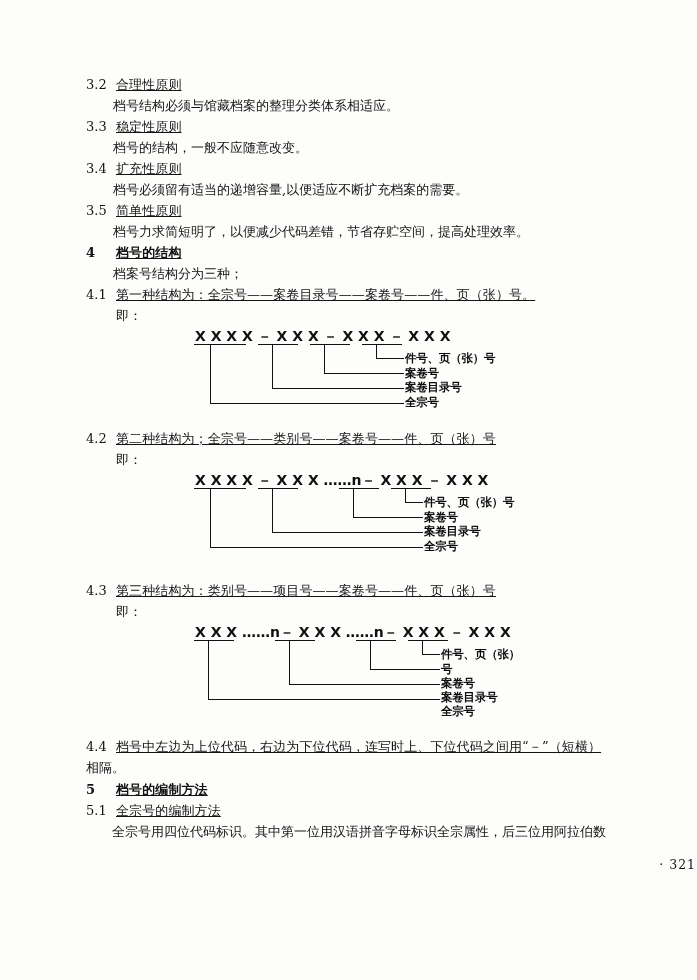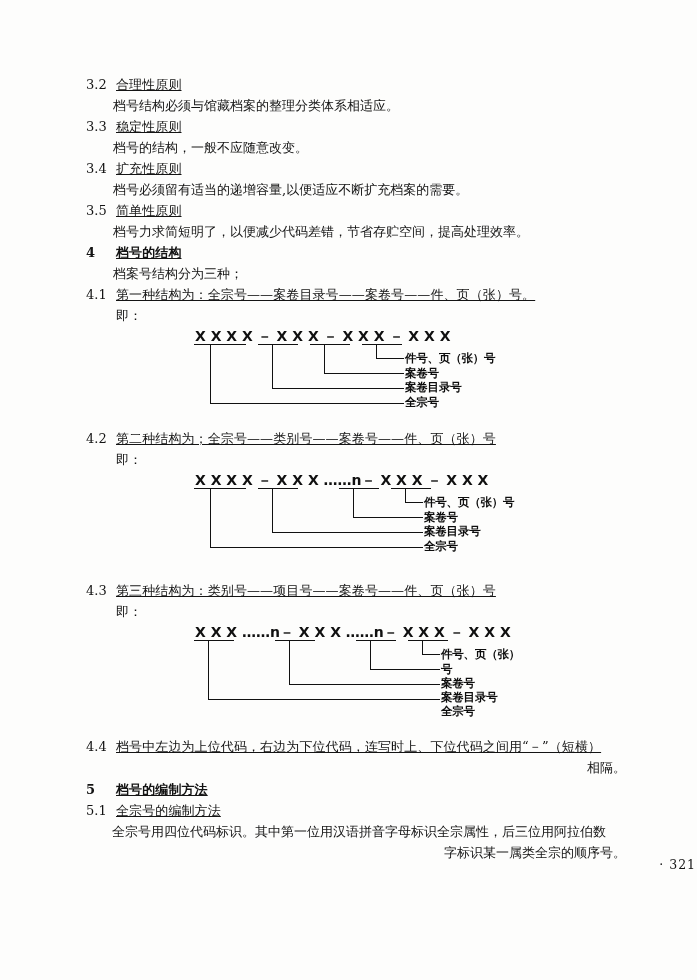--- a/index.html
+++ b/index.html
@@ -62,21 +62,20 @@
   .body-para {
     display: block;
     font-size: 13.0px;
     line-height: 21.5px;
     text-indent: 26px;
   }
   .cont-line {
     display: block;
     font-size: 13.0px;
     line-height: 21.5px;
-    text-align: right;
   }
   .ji {
     display: block;
     font-size: 13.0px;
     line-height: 21px;
     padding-left: 30px;
   }
 
   
   .diagram {
@@ -268,17 +267,16 @@
 
 
   <div class="clause bold">
     <span class="num">5</span><span class="txt">档号的编制方法</span>
   </div>
 
   <div class="clause">
     <span class="num">5.1</span><span class="txt">全宗号的编制方法</span>
   </div>
   <div class="body-para">全宗号用四位代码标识。其中第一位用汉语拼音字母标识全宗属性，后三位用阿拉伯数</div>
-  <div class="cont-line">字标识某一属类全宗的顺序号。</div>
 
   <div class="footer">·  321  ·</div>
  </div>
 </div>
 
 </body></html>

